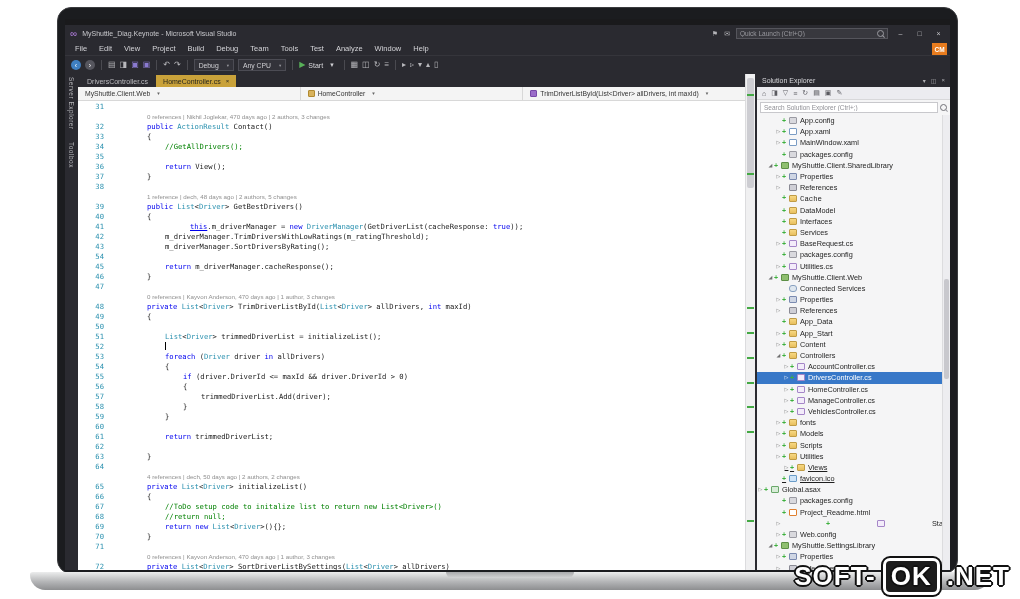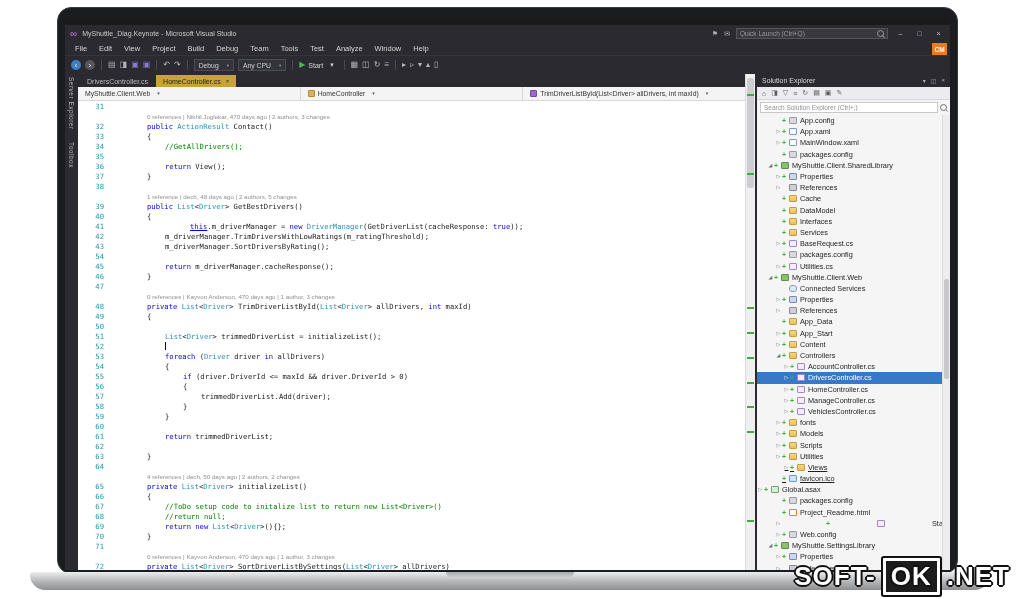--- a/index.html
+++ b/index.html
@@ -110,21 +110,21 @@
   .ic-html{background:#fff;border:1px solid #e08030;}
   .ic-ico{background:#cfe4f7;border:1px solid #6a9cc8;}
   .ic-asax{background:#d8ecd8;border:1px solid #6aa86a;}
   .solx-scroll{position:absolute;right:0;top:0;bottom:0;width:7px;background:#ededf0;
       border-left:1px solid #dcdcde;}
   .solx-thumb{position:absolute;left:1px;width:5px;top:36%;height:22%;background:#c8c8cd;border-radius:2px;}
   
   .watermark{position:absolute;right:10px;bottom:4px;z-index:50;display:flex;align-items:center;gap:7px;
       font-weight:bold;font-size:26px;letter-spacing:1px;color:#fff;
       text-shadow:2px 0 #111,-2px 0 #111,0 2px #111,0 -2px #111,1px 1px #111,-1px -1px #111,1px -1px #111,-1px 1px #111;}
-  .wm-box{border:3px solid #fff;border-radius:1px;padding:0 5px;background:#1c1c1c;
+  .wm-box{border:3px solid #fff;border-radius:7px;padding:0 5px;background:#1c1c1c;
       box-shadow:0 0 0 2px #111;}
 </style>
 </head>
 <body>
 
 <div class="laptop">
   <div class="screen">
     <div class="vs">
 
       <div class="titlebar">
@@ -497,21 +497,21 @@
                   <span class="mark">+</span>
                   <span class="ic ic-props"></span>
                   <span class="tlabel">Properties</span>
                 </div>
                 <div class="titem" style="padding-left: 18px;">
                   <span class="exp">▷</span>
                   <span class="mark"></span>
                   <span class="ic ic-refs"></span>
                   <span class="tlabel">References</span>
                 </div>
-                <div class="titem" style="padding-left: 18px;">
+                <div class="titem" style="padding-left: 18px; font-family: Liberation Mono, monospace;">
                   <span class="exp"></span>
                   <span class="mark">+</span>
                   <span class="ic ic-folder"></span>
                   <span class="tlabel">Cache</span>
                 </div>
                 <div class="titem" style="padding-left: 18px;">
                   <span class="exp"></span>
                   <span class="mark">+</span>
                   <span class="ic ic-folder"></span>
                   <span class="tlabel">DataModel</span>

